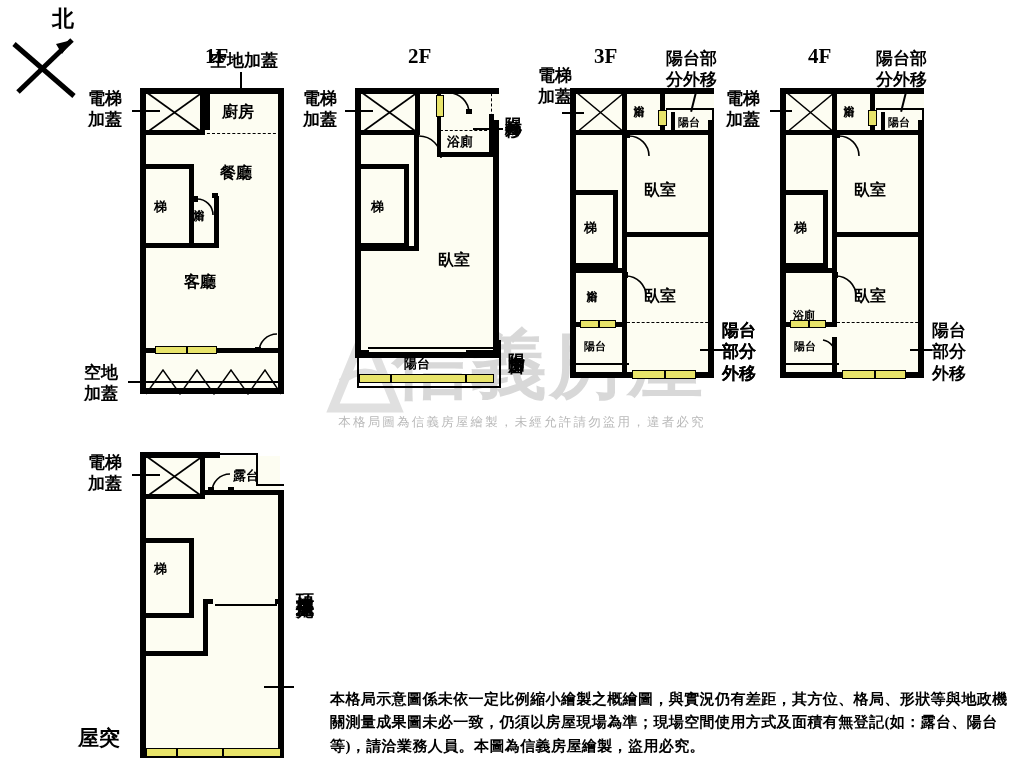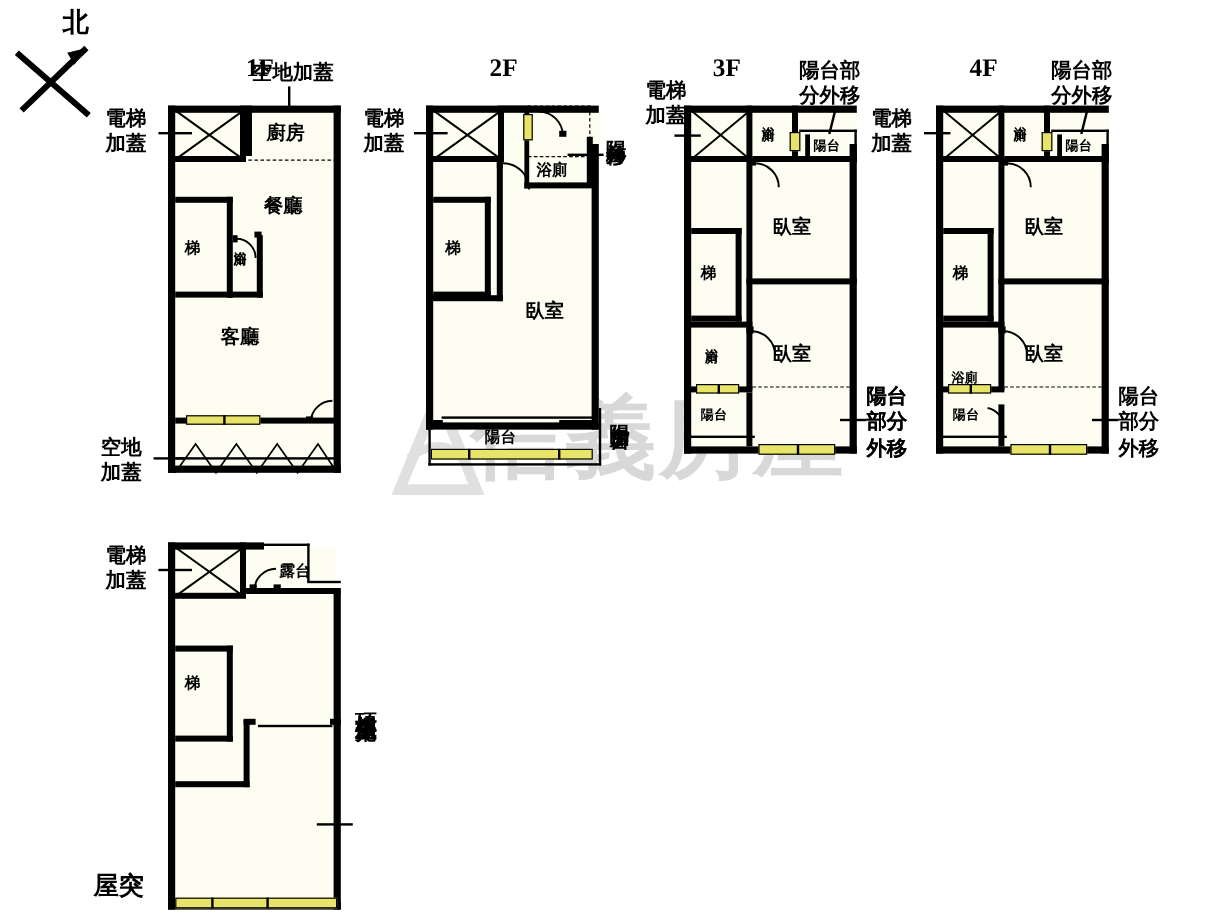--- a/index.html
+++ b/index.html
@@ -46,20 +46,21 @@
 
 <div id="stage">
 
   <div id="wm">
     <svg width="382" height="96" viewBox="0 0 382 96">
       <path d="M8 86 L40 8 L72 86 Z" fill="none" stroke="#9a9a9a" stroke-width="9"></path>
       <path d="M16 60 Q40 40 64 60" fill="none" stroke="#9a9a9a" stroke-width="7"></path>
     </svg>
     <div class="wtext">信義房屋</div>
   </div>
+  <div id="wmline">本格局圖為信義房屋繪製，未經允許請勿盜用，違者必究</div>
 
   <div class="lbl" style="left:52px;top:8px;font-size:22px;">北</div>
   <svg class="ov">
     <line x1="18" y1="92" x2="72" y2="40" stroke="#000" stroke-width="5"></line>
     <polygon points="72,40 56,44 62,54" fill="#000"></polygon>
     <line x1="14" y1="44" x2="74" y2="96" stroke="#000" stroke-width="5"></line>
   </svg>
 
   <div class="floorname" style="left:172px;top:44px;margin-left:33px;">1F</div>
 
@@ -372,14 +373,15 @@
   <div class="thin" style="left:222px;top:748px;width:1.5px;height:9px;"></div>
 
   <div class="lbl lbl-rm" style="left:88px;top:452px;font-size:17px;line-height:1.25;">電梯<br>加蓋</div>
   <div class="leader" style="left:132px;top:474px;width:28px;"></div>
 
   <div class="lbl lbl-rm lbl-v" style="left:296px;top:580px;font-size:18px;">頂樓加蓋採光罩</div>
   <div class="leader" style="left:264px;top:686px;width:30px;"></div>
 
   <div class="lbl" style="left:78px;top:728px;font-size:21px;">屋突</div>
 
+  <div id="disclaimer">本格局示意圖係未依一定比例縮小繪製之概繪圖，與實況仍有差距，其方位、格局、形狀等與地政機關測量成果圖未必一致，仍須以房屋現場為準；現場空間使用方式及面積有無登記(如：露台、陽台等)，請洽業務人員。本圖為信義房屋繪製，盜用必究。</div>
 
 </div>
 
 </body></html>

